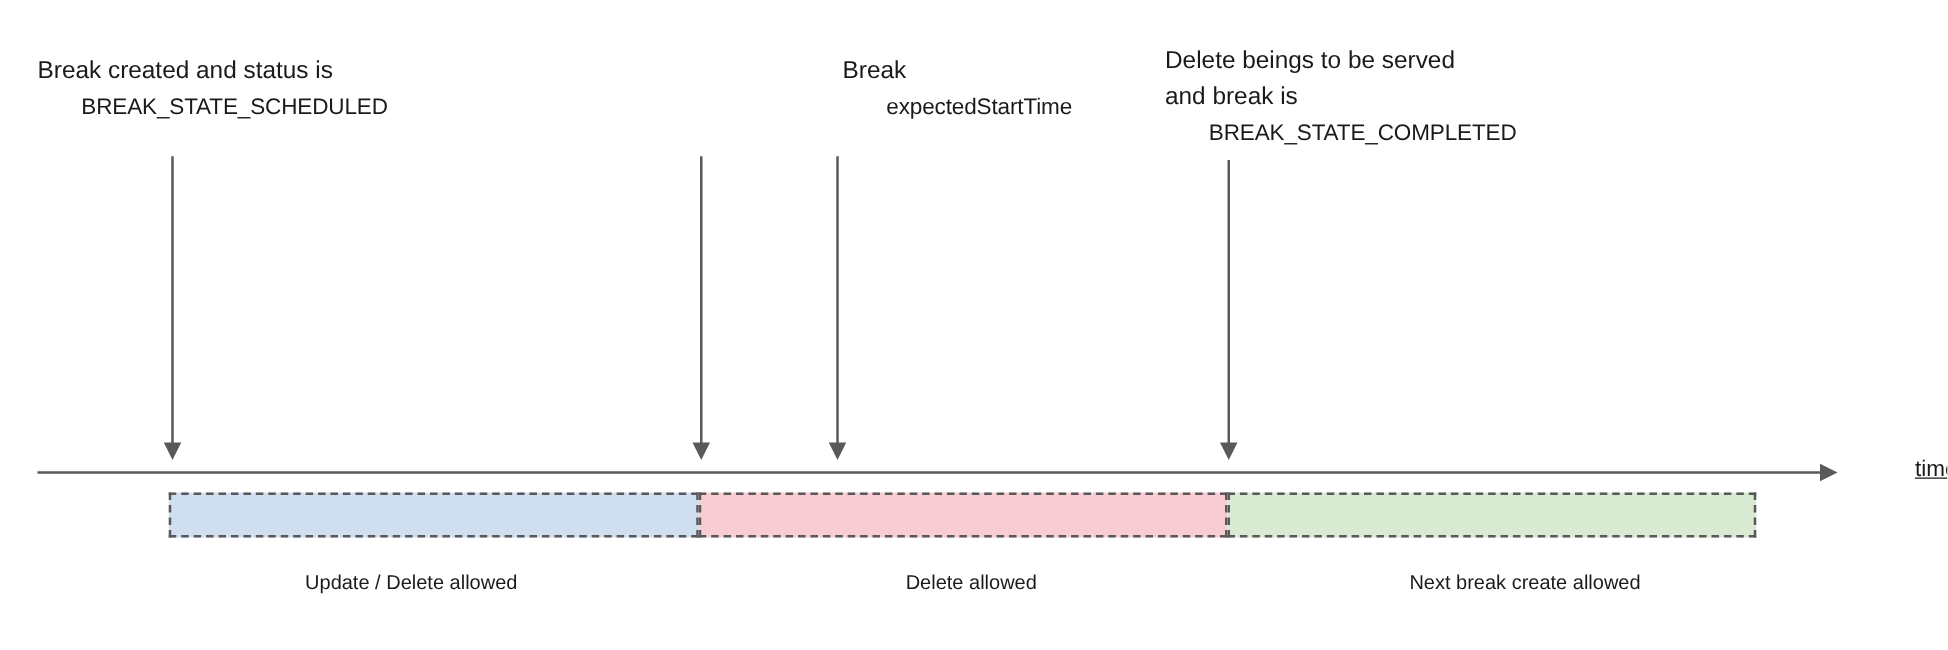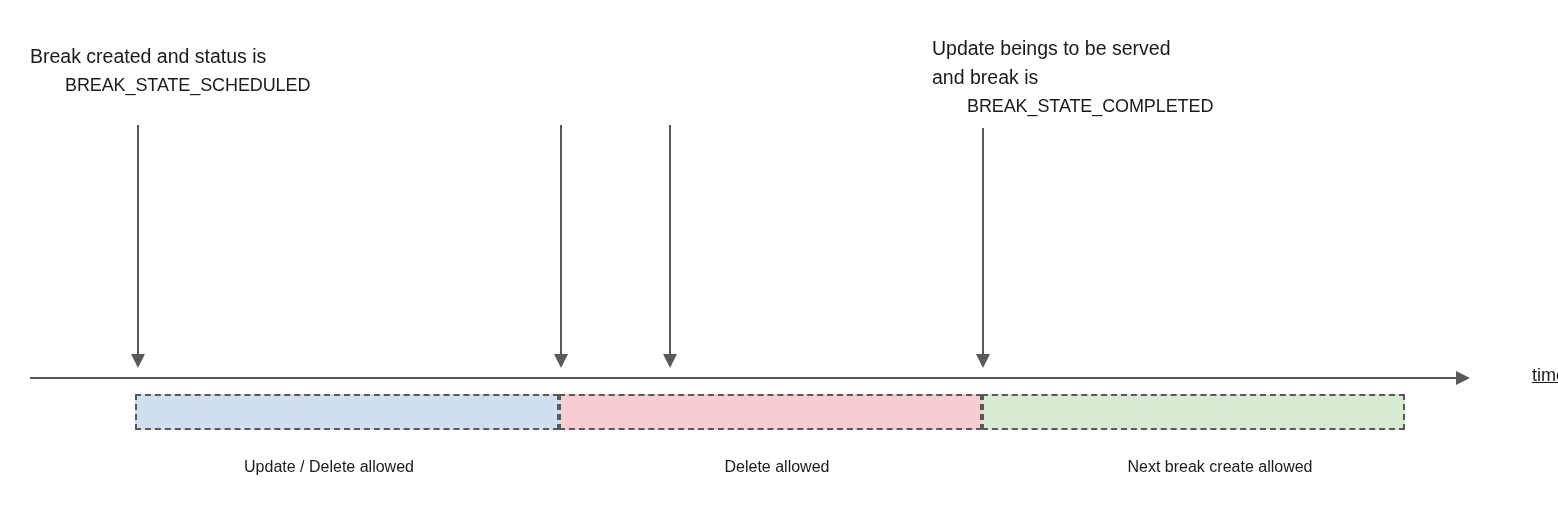--- a/index.html
+++ b/index.html
@@ -121,23 +121,27 @@
 <body>
 
 <div id="canvas">
 
   <div class="event-label" id="event-label-0" style="left: 30px; top: 42px;">
     <span class="prose">Break created and status is</span>
     <span class="code">BREAK_STATE_SCHEDULED</span>
   </div>
 
 
+  <div class="event-label" id="event-label-2" style="left: 674px; top: 42px;">
+    <span class="prose">Break</span>
+    <span class="code">expectedStartTime</span>
+  </div>
 
   <div class="event-label" id="event-label-3" style="left: 932px; top: 34px;">
-    <span class="prose">Update beings to be served</span>
+    <span class="prose">Delete beings to be served</span>
     <span class="prose">and break is</span>
     <span class="code">BREAK_STATE_COMPLETED</span>
   </div>
 
   <div class="drop-arrow" id="drop-arrow-0" style="left: 130px; top: 125px; height: 243px;">
     <div class="shaft"></div>
     <div class="head"></div>
   </div>
   <div class="drop-arrow" id="drop-arrow-1" style="left: 553px; top: 125px; height: 243px;">
     <div class="shaft"></div>

